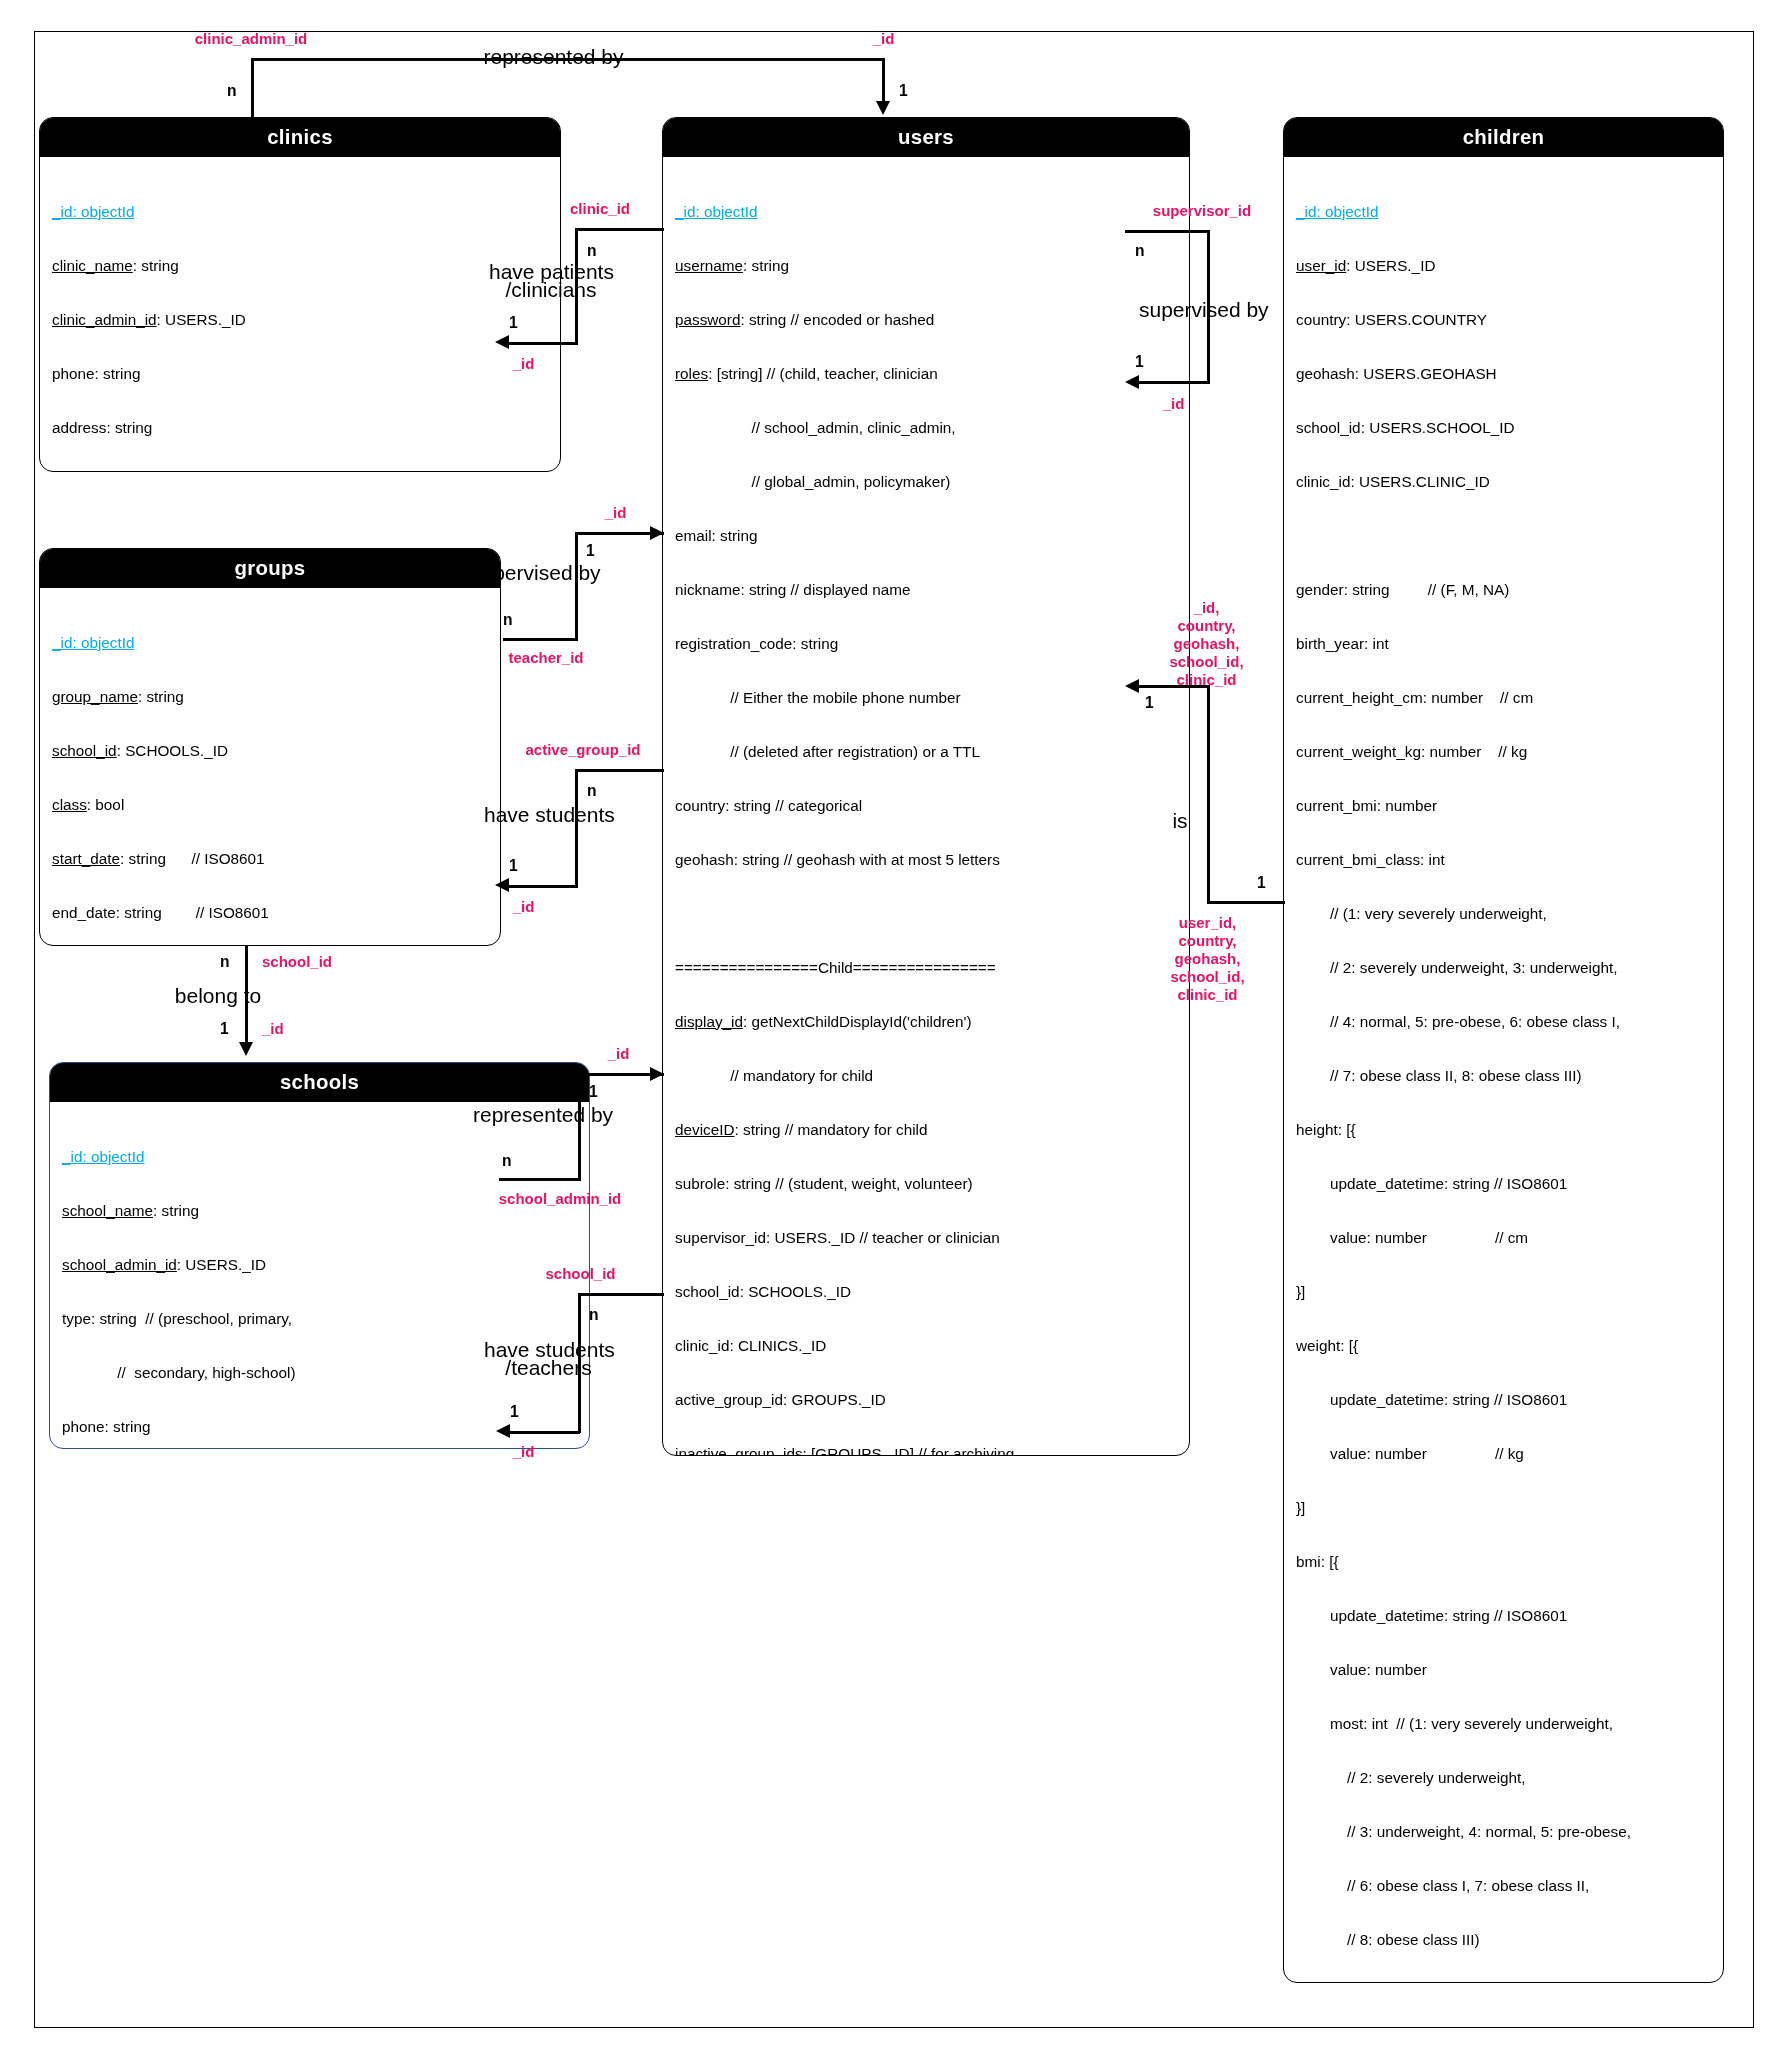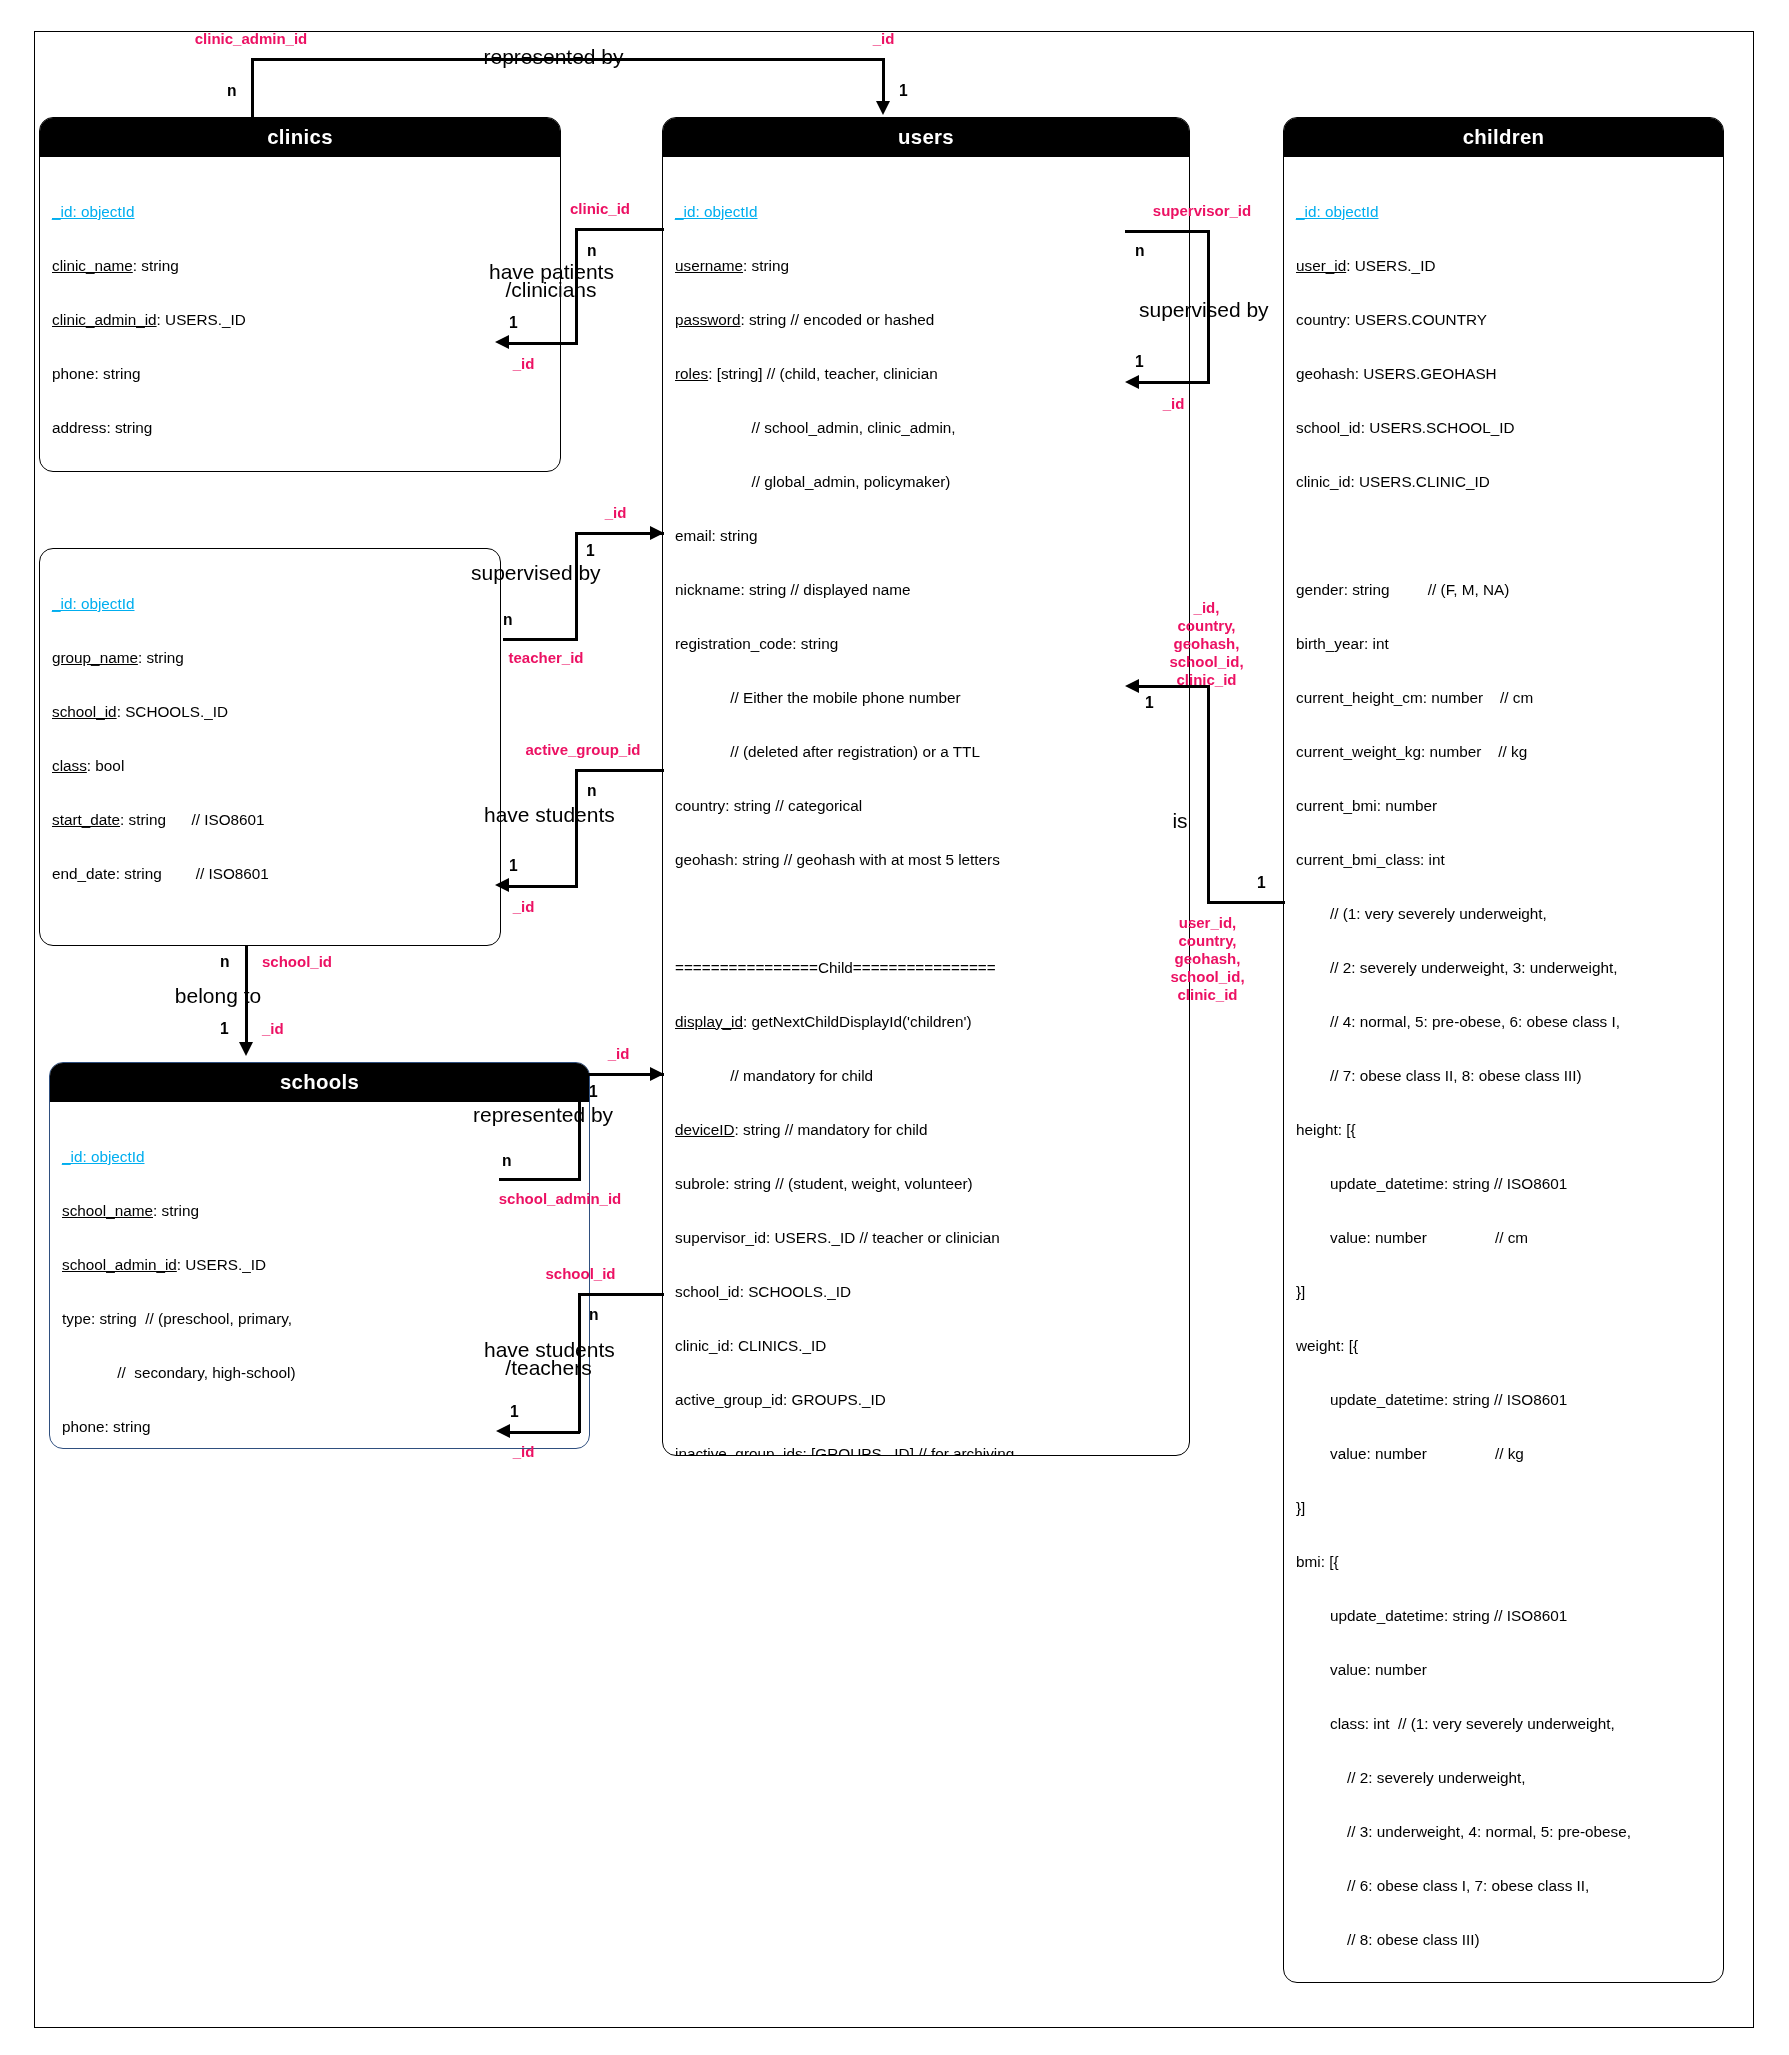--- a/index.html
+++ b/index.html
@@ -113,20 +113,21 @@
       
       
       
       
       
       
     </div>
   </div>
 
   <div class="entity" style="left:39px; top:548px; width:462px; height:398px;">
+    <div class="entity-header">groups</div>
     <div class="entity-body">
       <span class="fld"><span class="pk">_id: objectId</span></span>
       <span class="fld"><span class="idx">group_name</span>: string</span>
       <span class="fld"><span class="idx">school_id</span>: SCHOOLS._ID</span>
       <span class="fld"><span class="idx">class</span>: bool</span>
       <span class="fld"><span class="idx">start_date</span>: string      // ISO8601</span>
       <span class="fld">end_date: string        // ISO8601</span>
       
       
       
@@ -235,21 +236,21 @@
       <span class="fld">        update_datetime: string // ISO8601</span>
       <span class="fld">        value: number                // cm</span>
       <span class="fld">}]</span>
       <span class="fld">weight: [{</span>
       <span class="fld">        update_datetime: string // ISO8601</span>
       <span class="fld">        value: number                // kg</span>
       <span class="fld">}]</span>
       <span class="fld">bmi: [{</span>
       <span class="fld">        update_datetime: string // ISO8601</span>
       <span class="fld">        value: number</span>
-      <span class="fld">        class: int  // (1: very severely underweight,</span>
+      <span class="fld">        most: int  // (1: very severely underweight,</span>
       <span class="fld">            // 2: severely underweight,</span>
       <span class="fld">            // 3: underweight, 4: normal, 5: pre-obese,</span>
       <span class="fld">            // 6: obese class I, 7: obese class II,</span>
       <span class="fld">            // 8: obese class III)</span>
       
       
       
       
       
       

